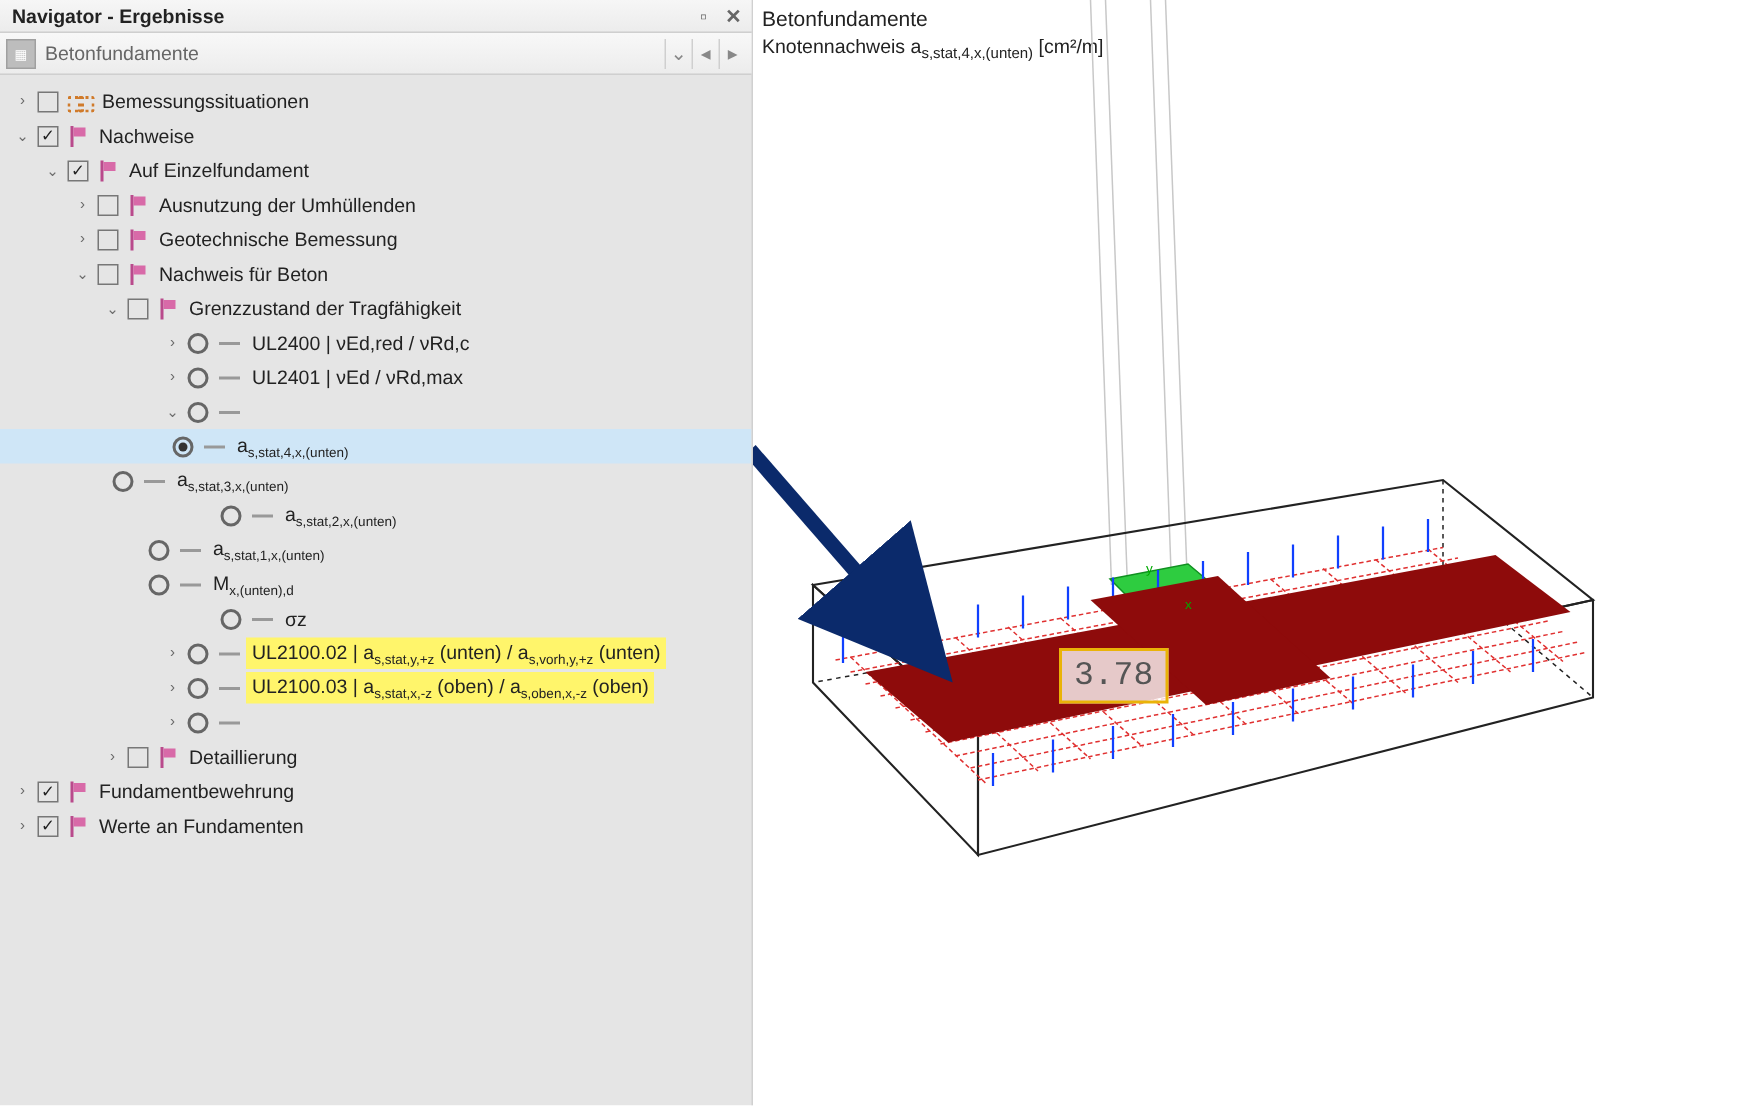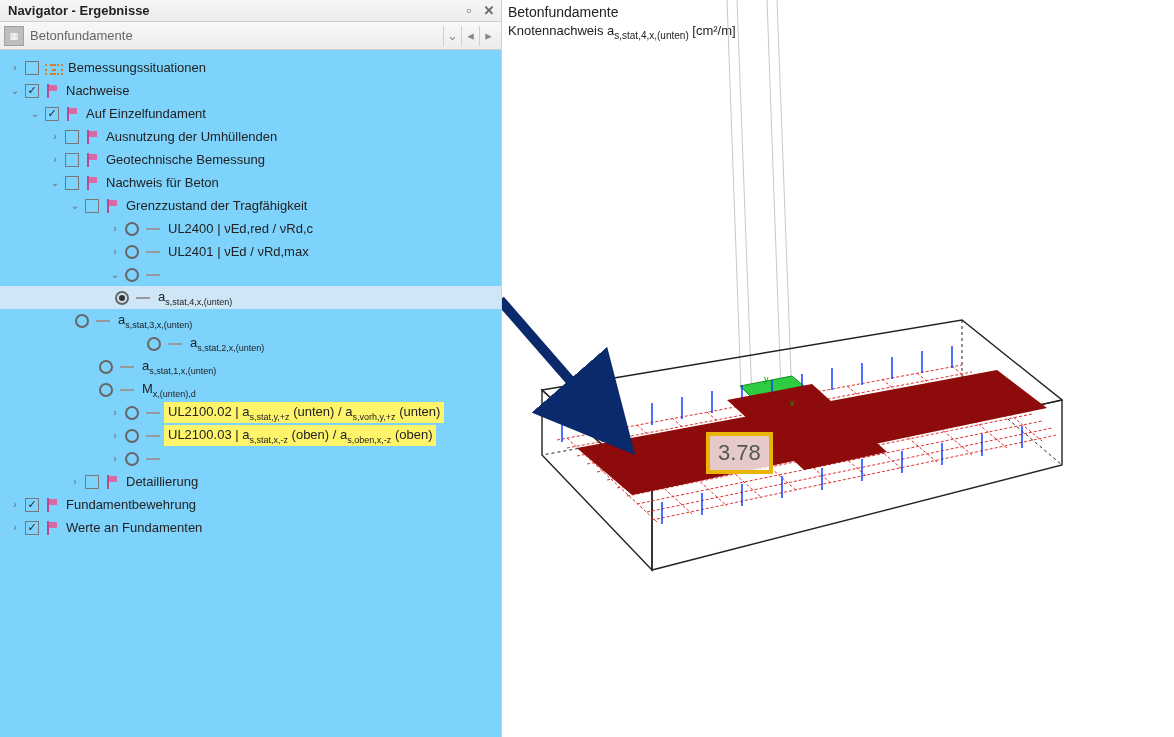--- a/index.html
+++ b/index.html
@@ -1,17 +1,17 @@
 <!DOCTYPE html>
 <html><head>
 <meta charset="utf-8">
 <style>
   *{box-sizing:border-box;margin:0;padding:0;font-family:"Segoe UI",Tahoma,sans-serif;font-size:13px;color:#222}
   body{background:#fff;width:1174px;height:737px;position:relative;overflow:hidden}
-  .panel{position:absolute;left:0;top:0;width:502px;height:737px;background:#7dd3fc;border-right:1px solid #d0d0d0}
+  .panel{position:absolute;left:0;top:0;width:502px;height:737px;background:#e5e5e5;border-right:1px solid #d0d0d0}
   .hdr{height:22px;background:linear-gradient(#f6f6f6,#ececec);border-bottom:1px solid #cfcfcf;display:flex;align-items:center;padding:0 4px 0 8px;font-weight:600}
   .hdr .sp{flex:1}
   .hdr-btns{display:flex;gap:4px}
   .hdr-ic{width:16px;height:16px;display:flex;align-items:center;justify-content:center;color:#666;cursor:pointer}
   .toolbar{height:28px;background:linear-gradient(#f8f8f8,#ececec);border-bottom:1px solid #cfcfcf;display:flex;align-items:center;padding:0 4px}
   .tb-ic{width:20px;height:20px;background:#bdbdbd;border:1px solid #a0a0a0;margin-right:6px;display:flex;align-items:center;justify-content:center;color:#fff;font-size:9px}
   .tb-lbl{flex:1;color:#666}
   .tb-arr{width:18px;height:20px;display:flex;align-items:center;justify-content:center;color:#888;border-left:1px solid #cfcfcf;cursor:pointer}
   .tree{padding:6px 0;height:calc(100% - 50px);overflow:auto}
   .row{display:flex;align-items:center;height:23px;white-space:nowrap;padding-left:4px;cursor:pointer}
@@ -31,21 +31,21 @@
   .lbl{padding:0 4px}
   .hl{background:#fff56b;padding:2px 4px}
   sub{font-size:9px;vertical-align:sub}
 
   .view{position:absolute;left:502px;top:0;right:0;bottom:0;background:#fff}
   .vtitle{position:absolute;left:6px;top:4px;font-size:14px}
   .vunit{position:absolute;left:6px;top:22px;font-size:14px}
   .vunit sup,.vunit sub{font-size:10px}
   .svgwrap{position:absolute;left:0;top:0;width:672px;height:737px}
 
-  .valbox{position:absolute;background:rgba(255,255,255,.78);border:4px solid #eab308;padding:4px 8px;font-size:22px;color:#555;font-family:Liberation Sans, sans-serif}
+  .valbox{position:absolute;background:rgba(255,255,255,.78);border:2px solid #eab308;padding:4px 8px;font-size:22px;color:#555;font-family:Liberation Mono, monospace}
 
   .axlbl{position:absolute;font-size:9px;color:#0a0}
 </style>
 </head>
 <body>
 
 <div class="panel">
   <div class="hdr">
     <span>Navigator - Ergebnisse</span>
     <span class="sp"></span>
@@ -156,20 +156,25 @@
       <span class="dash"></span>
       <span class="lbl"><span>a</span><sub>s,stat,1,x,(unten)</sub></span>
     </div>
 
     <div class="row" style="padding-left:96px">
       <span class="rad"></span>
       <span class="dash"></span>
       <span class="lbl"><span>M</span><sub>x,(unten),d</sub></span>
     </div>
 
+    <div class="row" style="padding-left:144px">
+      <span class="rad"></span>
+      <span class="dash"></span>
+      <span class="lbl">σz</span>
+    </div>
 
     <div class="row" style="padding-left:108px">
       <span class="exp">›</span>
       <span class="rad"></span>
       <span class="dash"></span>
       <span class="lbl hl"><span>UL2100.02 | a</span><sub>s,stat,y,+z</sub><span> (unten) / a</span><sub>s,vorh,y,+z</sub><span> (unten)</span></span>
     </div>
 
     <div class="row" style="padding-left:108px">
       <span class="exp">›</span>

